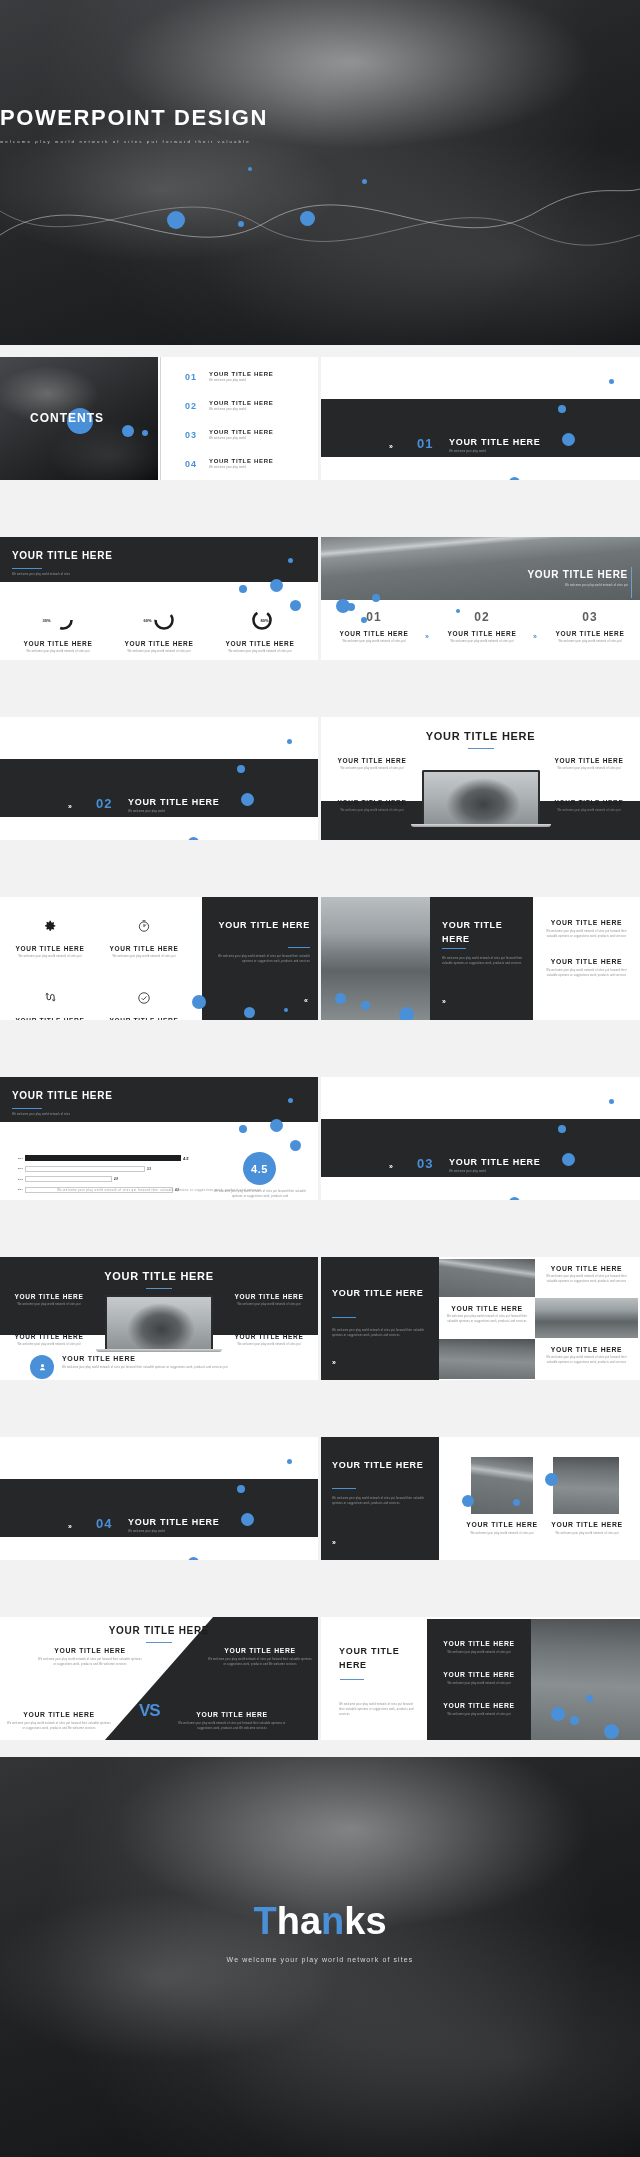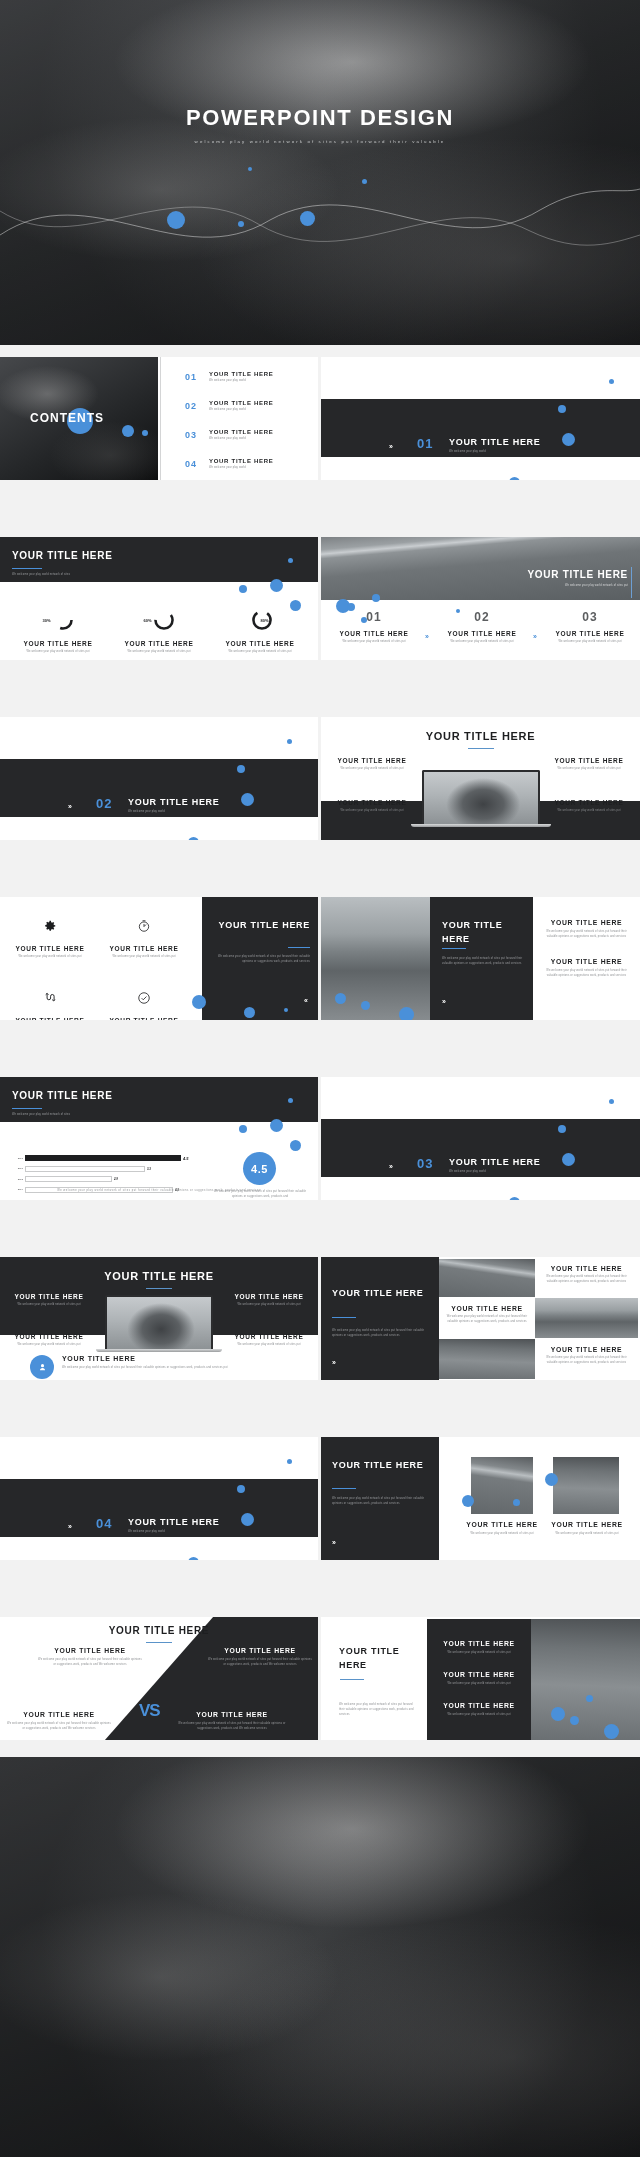--- a/index.html
+++ b/index.html
@@ -91,21 +91,21 @@
     <svg viewBox="0 0 640 120" preserveAspectRatio="none" style="position:absolute;left:0;top:165px;width:640px;height:120px;">
       <path d="M0,70 C90,10 180,110 270,55 C360,5 450,100 540,45 C590,16 620,30 640,24" fill="none" stroke="#ffffff" stroke-opacity=".55" stroke-width="0.8"></path>
       <path d="M0,46 C80,96 170,6 260,60 C350,112 440,20 530,66 C580,90 614,78 640,70" fill="none" stroke="#ffffff" stroke-opacity=".38" stroke-width="0.8"></path>
     </svg>
     <div class="dot" style="left:167px;top:211px;width:18px;height:18px;"></div>
     <div class="dot" style="left:238px;top:221px;width:6px;height:6px;"></div>
     <div class="dot" style="left:300px;top:211px;width:15px;height:15px;"></div>
     <div class="dot" style="left:362px;top:179px;width:5px;height:5px;"></div>
     <div class="dot" style="left:248px;top:167px;width:4px;height:4px;"></div>
 
-    <div style="position:absolute;left:0;right:0;top:105px;text-align:center;">
+    <div style="position:absolute;left:0;right:0;top:105px;text-align:left;">
       <div class="hero-title">POWERPOINT  DESIGN</div>
       <div class="hero-sub" style="margin-top:8px;">welcome  play  world  network  of  sites  put  forward  their  valuable</div>
     </div>
   </div>
 
   <div class="slide" style="left:0;top:357px;width:318px;height:123px;">
     <div class="ph ph-dark" style="left:0;top:0;width:158px;height:123px;"></div>
     <div class="dot" style="left:67px;top:51px;width:26px;height:26px;"></div>
     <div class="dot" style="left:122px;top:68px;width:12px;height:12px;"></div>
     <div class="dot" style="left:142px;top:73px;width:6px;height:6px;"></div>
@@ -556,15 +556,21 @@
 
     <div class="ph ph-foot" style="left:210px;top:2px;width:109px;height:121px;"></div>
     <div class="dot" style="left:265px;top:78px;width:7px;height:7px;"></div>
     <div class="dot" style="left:230px;top:90px;width:14px;height:14px;"></div>
     <div class="dot" style="left:249px;top:99px;width:9px;height:9px;"></div>
     <div class="dot" style="left:283px;top:107px;width:15px;height:15px;"></div>
   </div>
 
   <div class="slide ph ph-wave" style="left:0;top:1757px;width:640px;height:400px;">
     <div style="position:absolute;inset:0;background:radial-gradient(circle at 50% 45%, rgba(255,255,255,.06), rgba(0,0,0,.35) 72%);"></div>
+    <div style="position:absolute;left:0;right:0;top:145px;text-align:center;">
+      <div style="font-size:38px;font-weight:bold;letter-spacing:0px;line-height:1;">
+        <span class="accent">T</span><span style="color:#fff;">ha</span><span class="accent">n</span><span style="color:#fff;">ks</span>
+      </div>
+      <div style="margin:14px auto 0;width:210px;font-size:7px;letter-spacing:1.1px;color:#d6d8d9;line-height:1.7;text-align:center;">We welcome your play world network of sites</div>
+    </div>
   </div>
 
 </div>
 
 </body></html>

